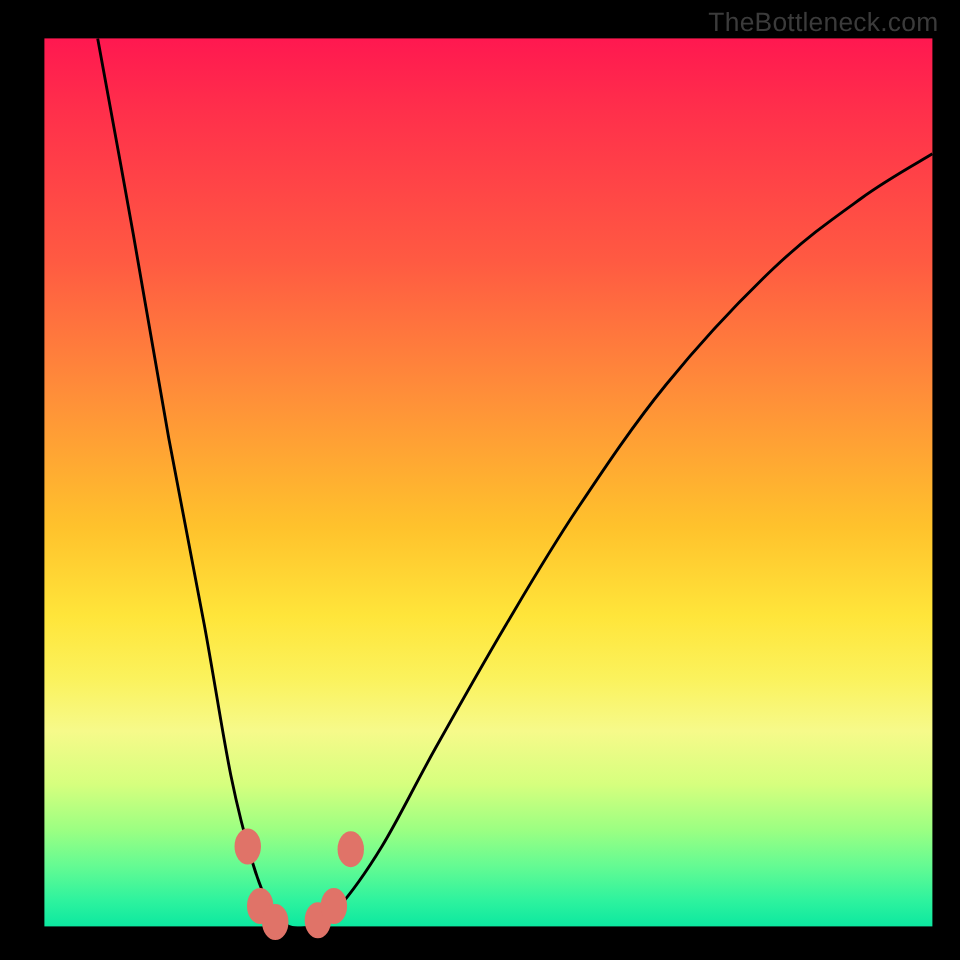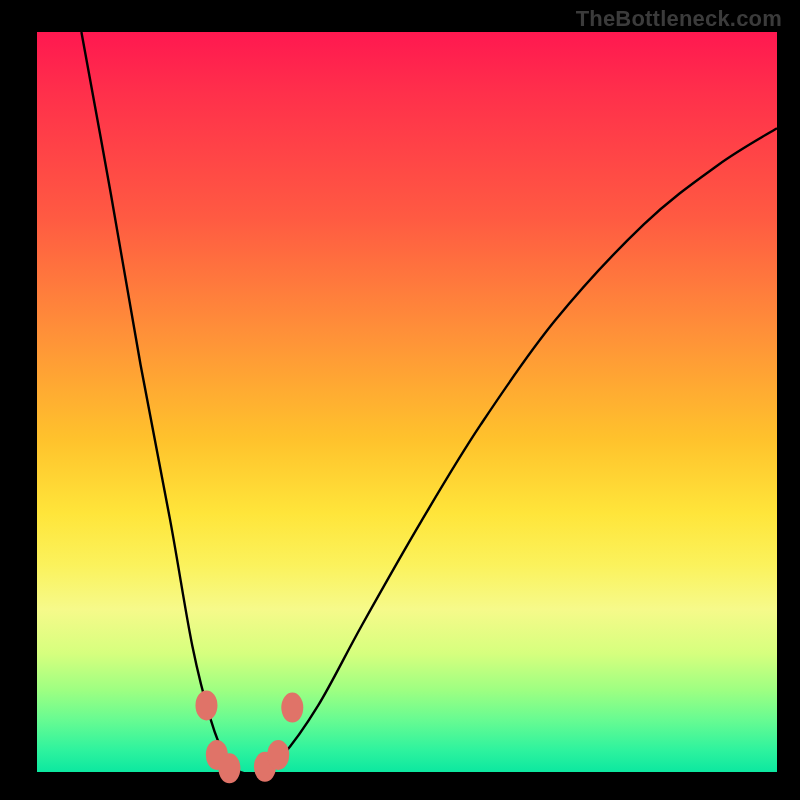--- a/index.html
+++ b/index.html
@@ -39,21 +39,21 @@
       #2ff39e 97%,
       #0ce8a0 100%
     );
   }
   .watermark {
     position: absolute;
     top: 6px;
     right: 18px;
     color: #3b3b3b;
     font-size: 22px;
-    font-weight: 700;
+    font-weight: 400;
     letter-spacing: 0.2px;
     user-select: none;
   }
   svg.curve {
     position: absolute;
     left: 0; top: 0;
     width: 740px; height: 740px;
     overflow: visible;
   }
 </style>

